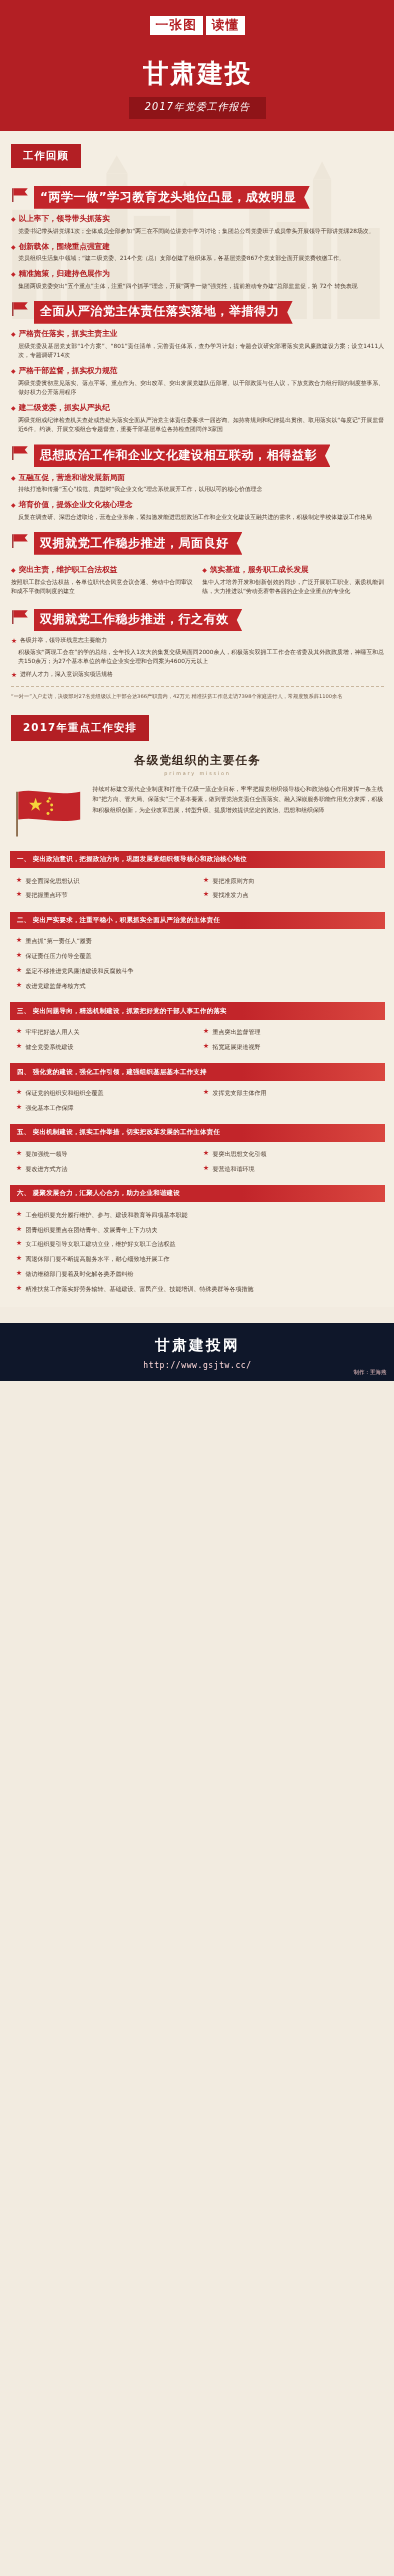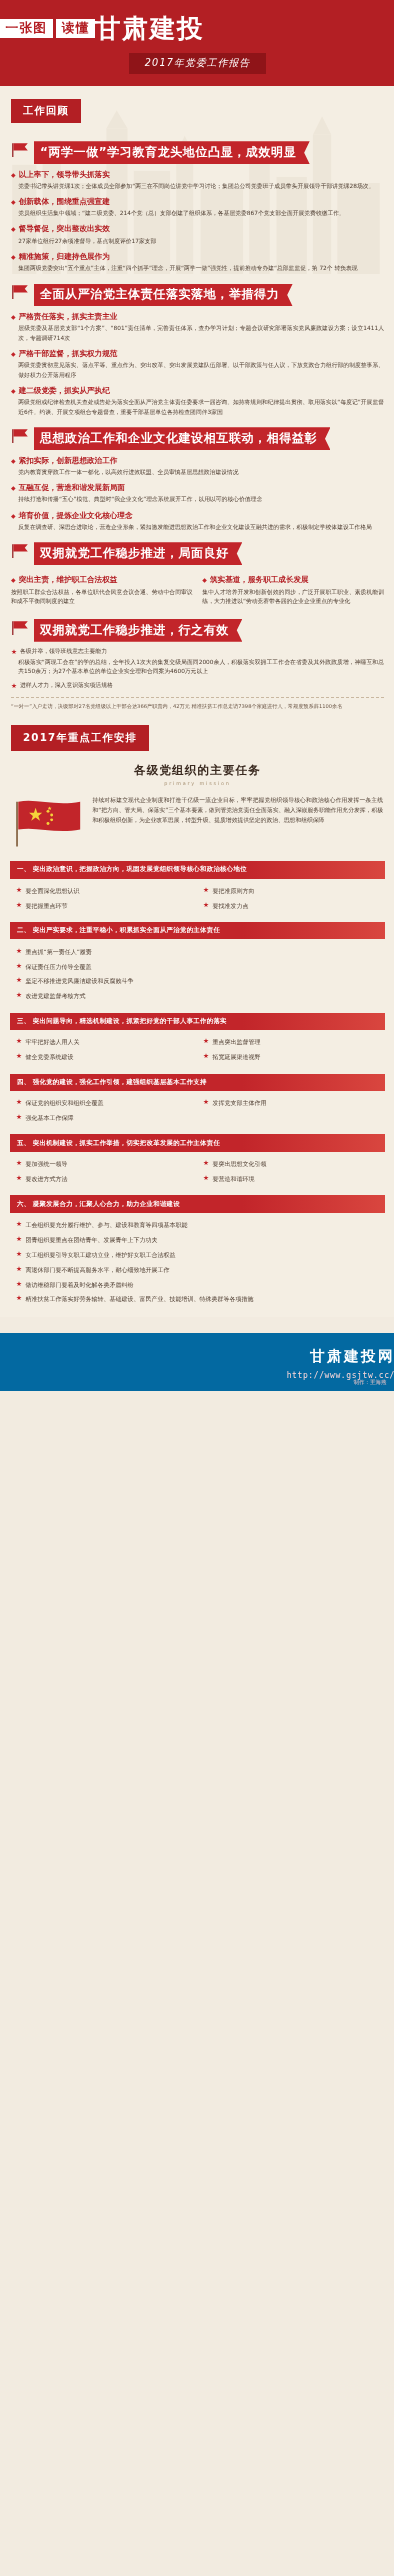--- a/index.html
+++ b/index.html
@@ -14,22 +14,23 @@
   
   .header {
     background: #b31f24;
     padding: 16px 0 12px 0;
     text-align: center;
     position: relative;
   }
   .header-top {
     display: flex;
     align-items: center;
-    justify-content: flex-start;
-    gap: 0;
+    justify-content: space-between;
+    gap: 26px;
+    flex-direction: column;
   }
   .tagbox {
     display: flex;
     gap: 3.6px;
   }
   .tagbox .tag {
     background: #fff;
     color: #b31f24;
     font-size: 12.7px;
     font-weight: bold;
@@ -241,22 +242,22 @@
   .item .star { color: #c2252a; font-size: 6.7px; flex: 0 0 auto; line-height: 1.4; }
   .grid1 {
     display: grid;
     grid-template-columns: 1fr;
     gap: 5.5px;
     padding: 7.3px 16px 0 16px;
   }
 
   
   .footer {
-    background: #0369a1;
-    text-align: right;
+    background: #0f172a;
+    text-align: center;
     padding: 13.4px 0 11px 0;
     margin-top: 16px;
     position: relative;
   }
   .footer .fname {
     color: #fff;
     font-size: 14.6px;
     font-weight: bold;
     letter-spacing: 2.4px;
     font-family: "DejaVu Serif", serif;
@@ -339,27 +340,20 @@
           <div>
             <div class="sub-head">
                 <span class="dot-marker">◆</span>
                 <span>创新载体，围绕重点强宣建</span>
               </div>
             <div class="para indent">党员组织生活集中领域；“建二级党委、214个党（总）支部创建了组织体系，各基层党委867个党支部全面开展党费收缴工作。</div>
           </div>
           <div>
             <div class="sub-head">
                 <span class="dot-marker">◆</span>
-                <span>督导督促，突出整改出实效</span>
-              </div>
-            <div class="para indent">27家单位组行27余项准督导，基点制度评价17家支部</div>
-          </div>
-          <div>
-            <div class="sub-head">
-                <span class="dot-marker">◆</span>
                 <span>精准施策，归建持色展作为</span>
               </div>
             <div class="para indent">集团两级党委突出“五个重点”主体，注重“四个抓手”理念，开展“两学一做”强党性，提前推动专办建“总部监监促，第 72个 转负表现</div>
           </div>
         </div>
       </div>
 
       <div>
         <div class="pennant">
           <span class="flagicon">
@@ -399,27 +393,20 @@
         <div class="pennant">
           <span class="flagicon">
             <svg viewBox="0 0 30 26">
                 <path d="M3 2 L3 25" stroke="#8f1418" stroke-width="2" fill="none"></path>
                 <path d="M4 2 L28 2 L23 8 L28 14 L4 14 Z" fill="#c2252a"></path>
               </svg>
           </span>
           <span class="ptext">思想政治工作和企业文化建设相互联动，相得益彰</span>
         </div>
         <div>
-          <div>
-            <div class="sub-head">
-                <span class="dot-marker">◆</span>
-                <span>紧扣实际，创新思想政治工作</span>
-              </div>
-            <div class="para indent">党内教育贯穿政工作一体一都化，以高效行进效联盟、全员审慎基层思想政治建设情况</div>
-          </div>
           <div>
             <div class="sub-head">
                 <span class="dot-marker">◆</span>
                 <span>互融互促，营造和谐发展新局面</span>
               </div>
             <div class="para indent">持续打造和传播“五心”模范、典型时“我企业文化”理念系统展开工作，以用以可的核心价值理念</div>
           </div>
           <div>
             <div class="sub-head">
                 <span class="dot-marker">◆</span>

